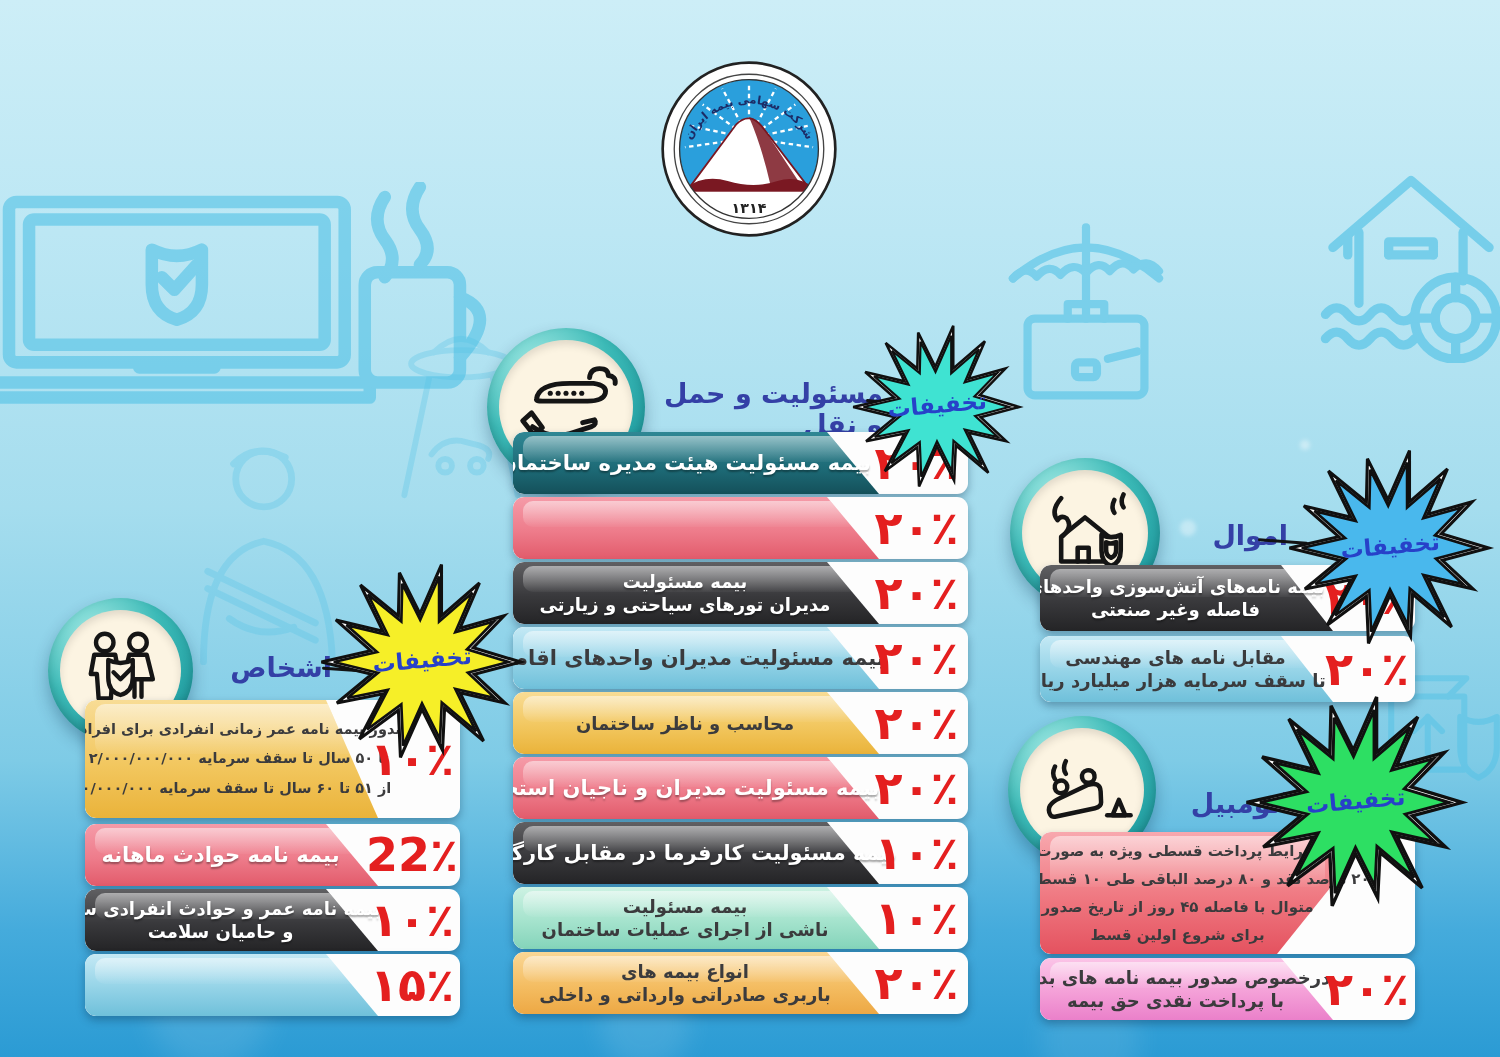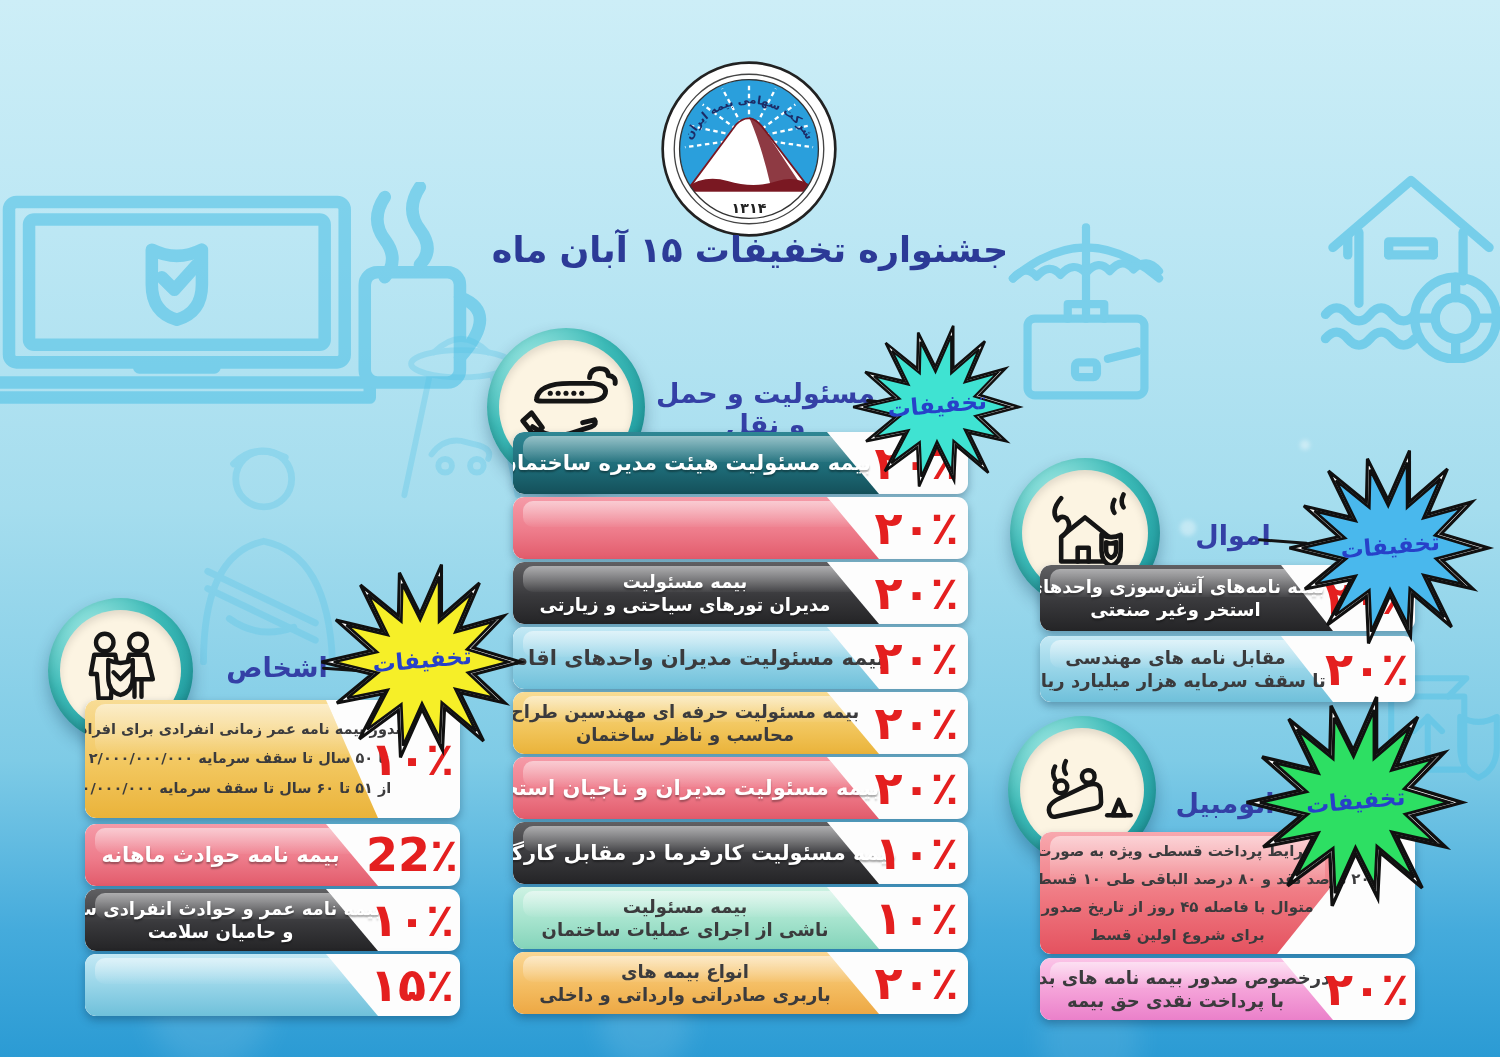--- a/index.html
+++ b/index.html
@@ -17,21 +17,21 @@
   
   .bigcircle{position:absolute;border-radius:50%;
     background:radial-gradient(circle at 32% 26%,#a6ebe6 0%,#3cbab7 45%,#0f8a92 100%);
     box-shadow:0 8px 16px rgba(0,40,70,.3), inset 0 -5px 10px rgba(0,0,0,.18);}
   .bigcircle .inner{position:absolute;inset:12px;border-radius:50%;background:#fcf4e2;
     box-shadow:inset 0 4px 8px rgba(0,0,0,.12);}
   .bigcircle svg{position:absolute;inset:20px;}
   .bigcircle path,.bigcircle circle,.bigcircle line{fill:none;stroke:#151515;stroke-width:5;stroke-linecap:round;stroke-linejoin:round;}
   .bigcircle .fillc{fill:#151515;stroke:none;}
   .bigcircle .cream{fill:#fcf4e2;}
-  .sec-title{position:absolute;font-size:27px;font-weight:800;color:#3440a6;text-align:center;}
+  .sec-title{position:absolute;font-size:27px;font-weight:800;color:#3440a6;text-align:right;}
   .tail{position:absolute;height:3px;background:#131313;border-radius:2px;z-index:25;}
   
   .burst{position:absolute;z-index:30;}
   .burst svg{width:100%;height:100%;overflow:visible;}
   .burst polygon{stroke:#101010;stroke-width:3;stroke-linejoin:miter;}
   .burst .halo{fill:#ffffff;}
   .burst-label{position:absolute;left:0;right:0;top:50%;transform:translateY(-58%) rotate(-5deg);
     text-align:center;font-size:23px;font-weight:800;color:#2741c9;}
   
   .rows{position:absolute;z-index:10;}
@@ -193,21 +193,20 @@
         <path d="M28 144 q22 -16 48 -8 q30 9 56 0 q22 -7 42 8 l0 14 h-146 z" fill="#7a1822"></path>
         <rect x="20" y="148" width="160" height="34" fill="#ffffff"></rect>
       </g>
       <circle cx="100" cy="100" r="78" fill="none" stroke="#333" stroke-width="1.5"></circle>
       <text font-size="13" font-weight="bold" fill="#1c2b66">
         <textPath href="#arcTop" startOffset="50%" text-anchor="middle">شرکت سهامی بیمه ایران</textPath>
       </text>
       <text x="100" y="172" text-anchor="middle" font-size="16" font-weight="bold" fill="#222">۱۳۱۴</text>
     </svg>
   </div>
-  <div class="title">جشنواره تخفیفات ۱۵ آبان ماه</div>
 
   <div class="bigcircle" style="left:487px;top:328px;width:158px;height:158px;">
     <div class="inner"></div>
     <svg viewBox="0 0 120 120">
       <path d="M30 52 q2 -16 34 -16 h24 q14 2 12 10 q-2 8 -18 8 H36 q-7 0 -6 -2 z"></path>
       <circle class="fillc" cx="44" cy="46" r="2.6"></circle>
         <circle class="fillc" cx="52" cy="46" r="2.6"></circle>
       <circle class="fillc" cx="60" cy="46" r="2.6"></circle>
         <circle class="fillc" cx="68" cy="46" r="2.6"></circle>
         <circle class="fillc" cx="76" cy="46" r="2.6"></circle>
@@ -241,21 +240,20 @@
       <div class="row c-lightblue l1">
         <div class="bar"></div>
         <div class="txt">
           <div class="ln">بیمه مسئولیت مدیران واحدهای اقامتی</div>
         </div>
         <span class="pct" dir="ltr">۲۰٪</span>
       </div>
       <div class="row c-yellow l2">
         <div class="bar"></div>
         <div class="txt">
-          <div class="ln">بیمه مسئولیت حرفه ای مهندسین طراح</div>
           <div class="ln">محاسب و ناظر ساختمان</div>
         </div>
         <span class="pct" dir="ltr">۲۰٪</span>
       </div>
       <div class="row c-pink l1">
         <div class="bar"></div>
         <div class="txt">
           <div class="ln">بیمه مسئولیت مدیران و ناجیان استخر</div>
         </div>
         <span class="pct" dir="ltr">۲۰٪</span>
@@ -296,21 +294,21 @@
       <path d="M83 70 q5 3 11 0 v8 q0 7 -5.5 9 q-5.5 -2 -5.5 -9 z"></path>
     </svg>
   </div>
   <div class="sec-title" style="left:1178px;top:520px;width:110px;">اموال</div>
   <div class="tail" style="left:1258px;top:540px;width:50px;transform:rotate(4deg);"></div>
   <div class="rows sec-property narrow" style="left:1040px;top:565px;width:375px;">
       <div class="row c-dark l2">
         <div class="bar"></div>
         <div class="txt">
           <div class="ln">بیمه نامه‌های آتش‌سوزی واحدهای</div>
-          <div class="ln">استخر وغیر صنعتی</div>
+          <div class="ln">فاصله وغیر صنعتی</div>
         </div>
         <span class="pct" dir="ltr">۲۰٪</span>
       </div>
       <div class="row c-lightblue l2">
         <div class="bar"></div>
         <div class="txt">
           <div class="ln">مقابل نامه های مهندسی</div>
           <div class="ln">تا سقف سرمایه هزار میلیارد ریال</div>
         </div>
         <span class="pct" dir="ltr">۲۰٪</span>

